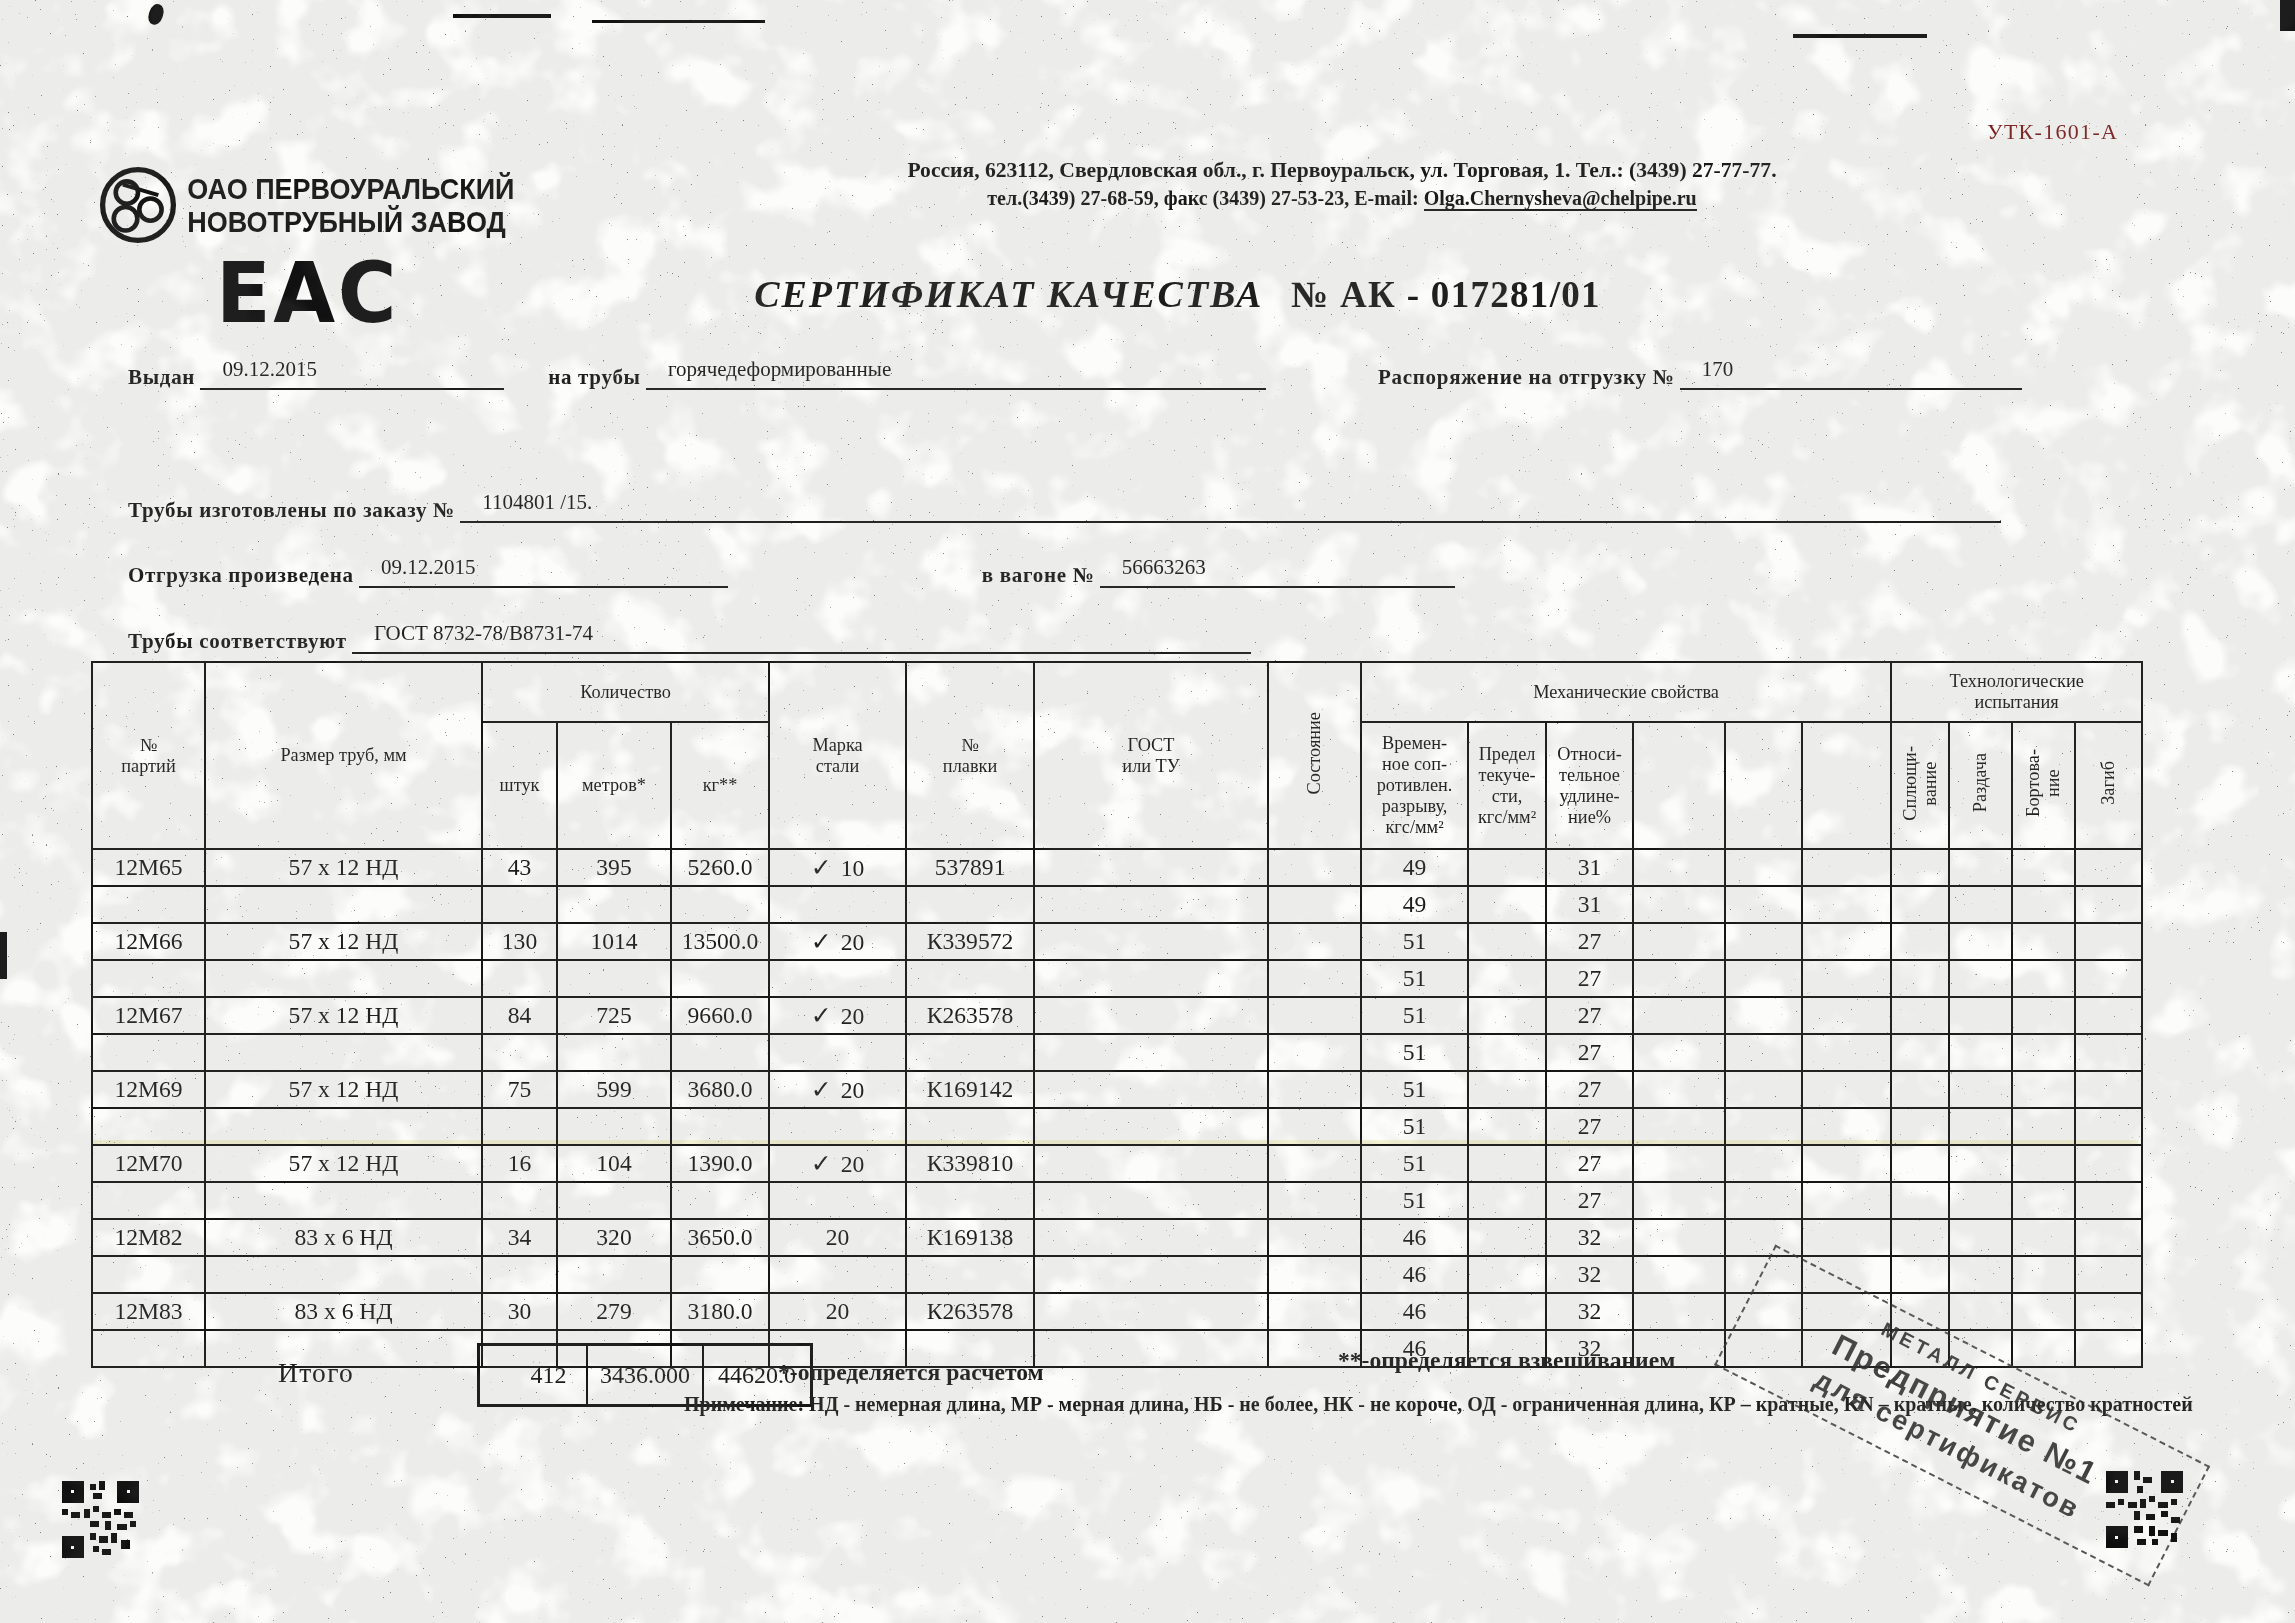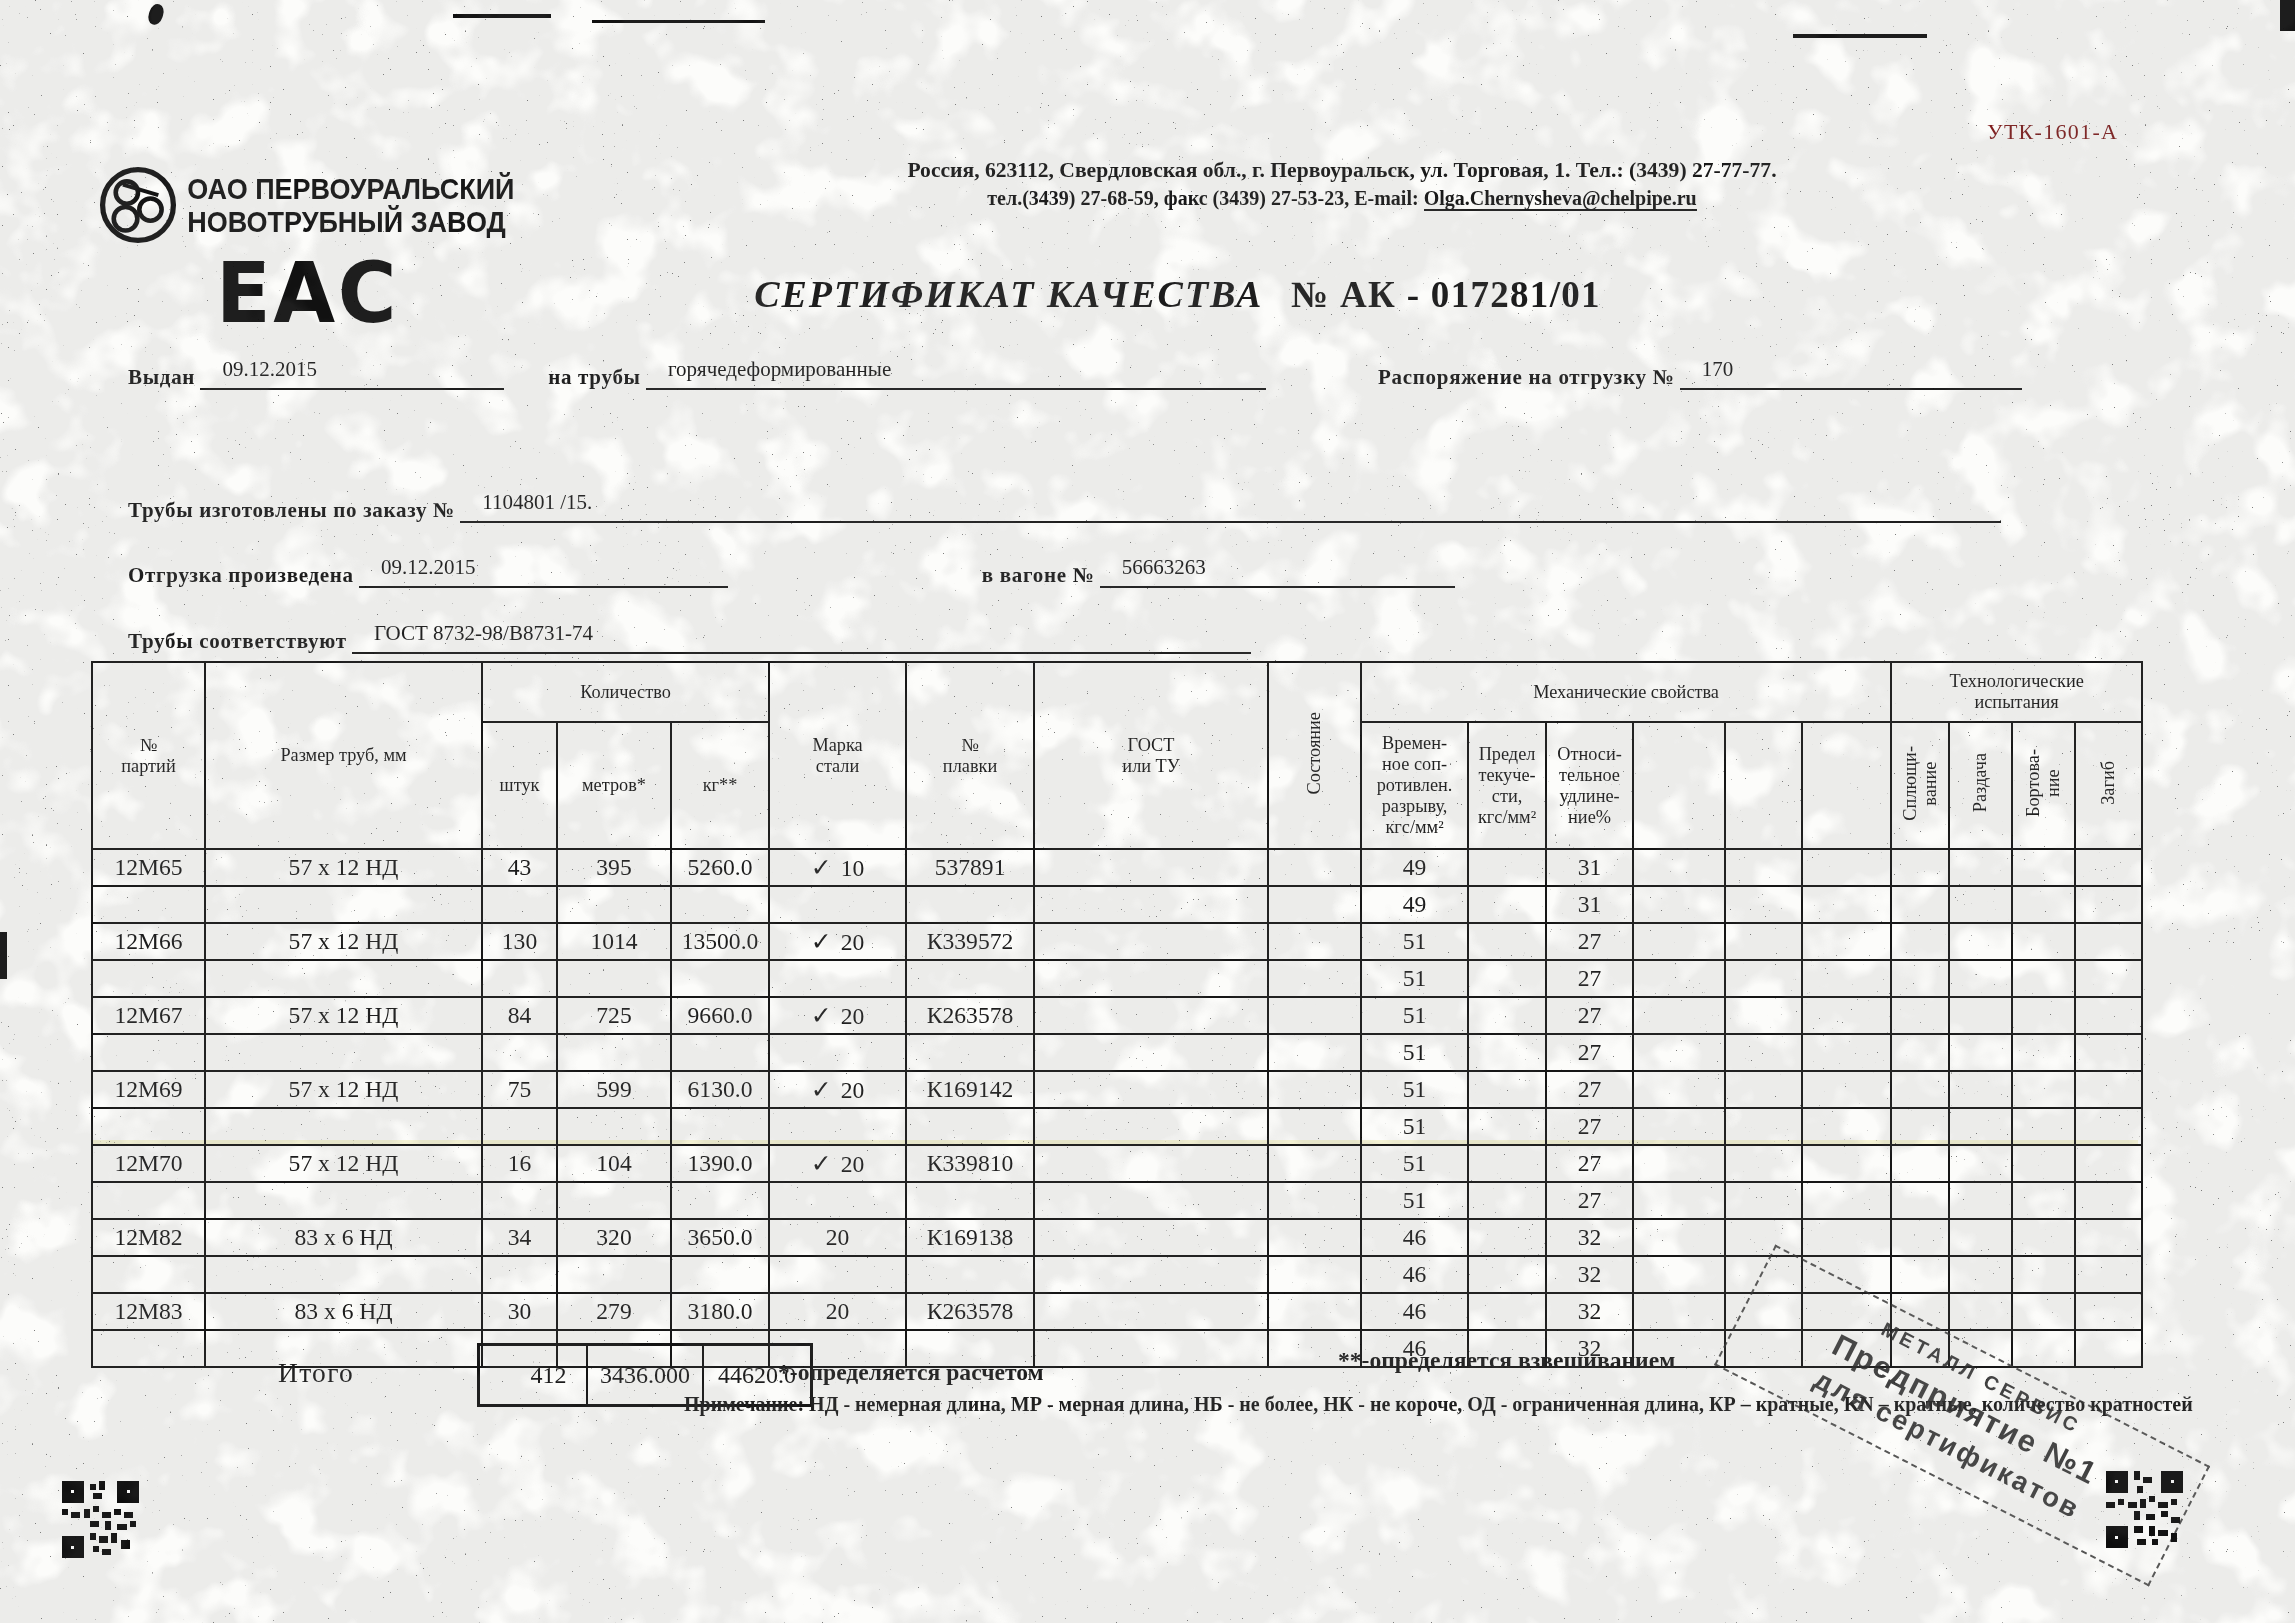--- a/index.html
+++ b/index.html
@@ -118,21 +118,21 @@
 
   <div class="abs fl" style="left:128px;top:555px;">
     <span class="lab">Отгрузка произведена</span>
     <span class="uv" style="width:340px;">09.12.2015</span>
     <span class="lab" style="margin-left:249px;">в вагоне №</span>
     <span class="uv" style="width:327px;">56663263</span>
   </div>
 
   <div class="abs fl" style="left:128px;top:621px;">
     <span class="lab">Трубы соответствуют</span>
-    <span class="uv" style="width:871px;">ГОСТ 8732-98/В8731-74</span>
+    <span class="uv" style="width:871px;">ГОСТ 8732-78/В8731-74</span>
   </div>
 
   <div class="abs" style="left:91px;top:661px;">
     <table class="cert">
       <colgroup>
         <col style="width:113px">
           <col style="width:277px">
           <col style="width:75px">
           <col style="width:114px">
         <col style="width:98px">
@@ -321,21 +321,21 @@
             <td></td>
             <td></td>
             <td></td>
             <td></td>
           </tr>
           <tr>
             <td>12М69</td>
             <td>57 х 12 НД</td>
             <td>75</td>
             <td>599</td>
-            <td>6130.0</td>
+            <td>3680.0</td>
             <td><span class="chk">✓</span>20</td>
             <td>К169142</td>
             <td></td>
             <td></td>
             <td>51</td>
             <td></td>
             <td>27</td>
             <td></td>
             <td></td>
             <td></td>

